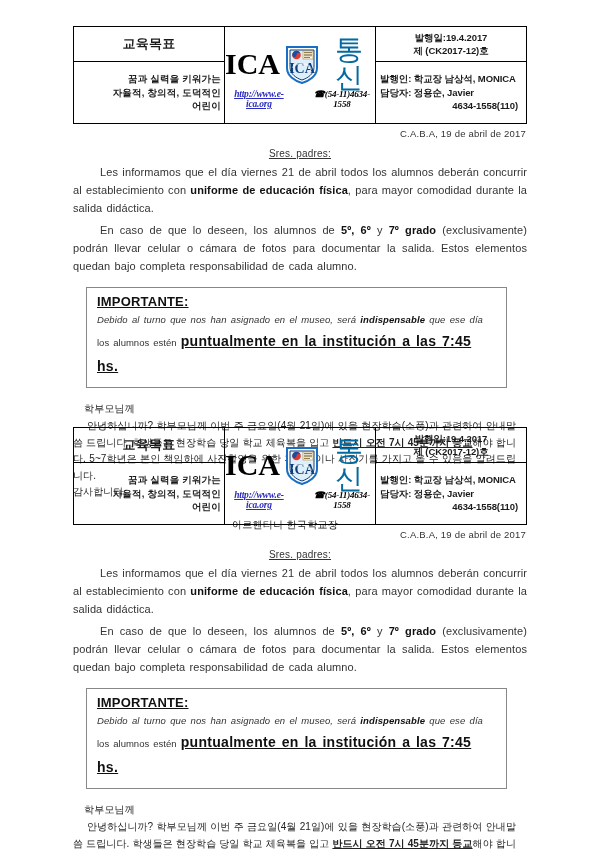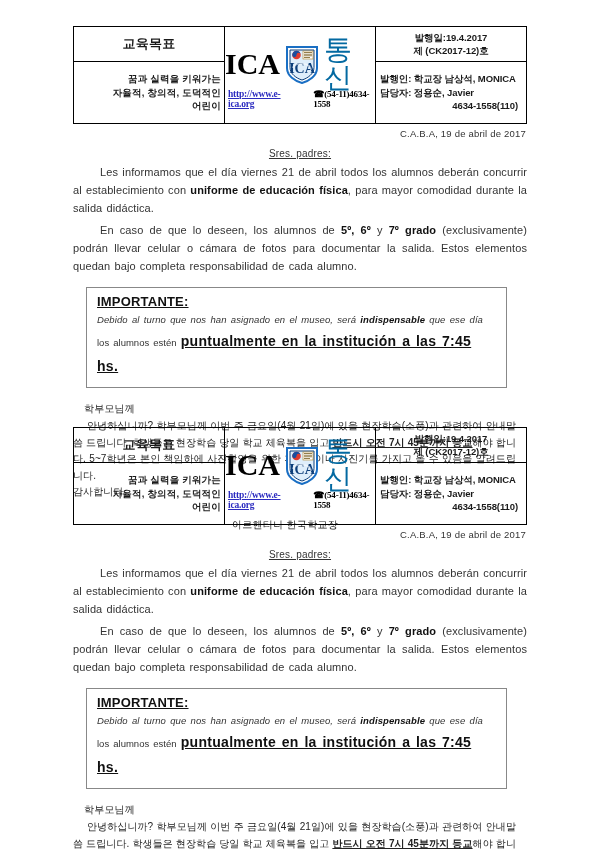--- a/index.html
+++ b/index.html
@@ -54,21 +54,21 @@
   .cell-goal-body {
     height: 57px;
     text-align: right;
     font-size: 9.5px;
     font-weight: bold;
     line-height: 1.45;
     padding: 2px 3px !important;
     letter-spacing: .2px;
   }
   .cell-logo {
-    text-align: left;
+    text-align: center;
     padding: 0 !important;
   }
   .logo-wrap {
     display: flex;
     align-items: center;
     justify-content: center;
     gap: 5px;
     height: 50px;
   }
   .logo-ica {
@@ -91,20 +91,21 @@
     width: 34px;
     height: 40px;
   }
   .shield svg { display: block; }
   .logo-line2 {
     display: flex;
     align-items: baseline;
     justify-content: center;
     gap: 22px;
     padding: 0 3px 2px 3px;
+    font-style: italic;
   }
   .logo-url {
     font-family: "Liberation Serif", serif;
     font-weight: bold;
     font-size: 9.5px;
     color: #2b2bc0;
     text-decoration: underline;
     letter-spacing: -0.2px;
   }
   .logo-tel {

